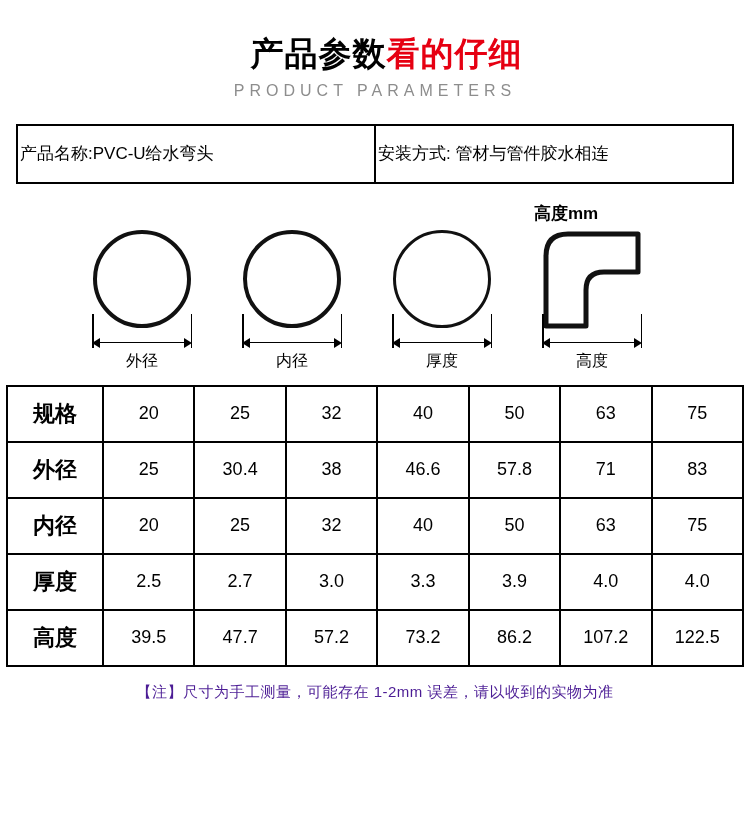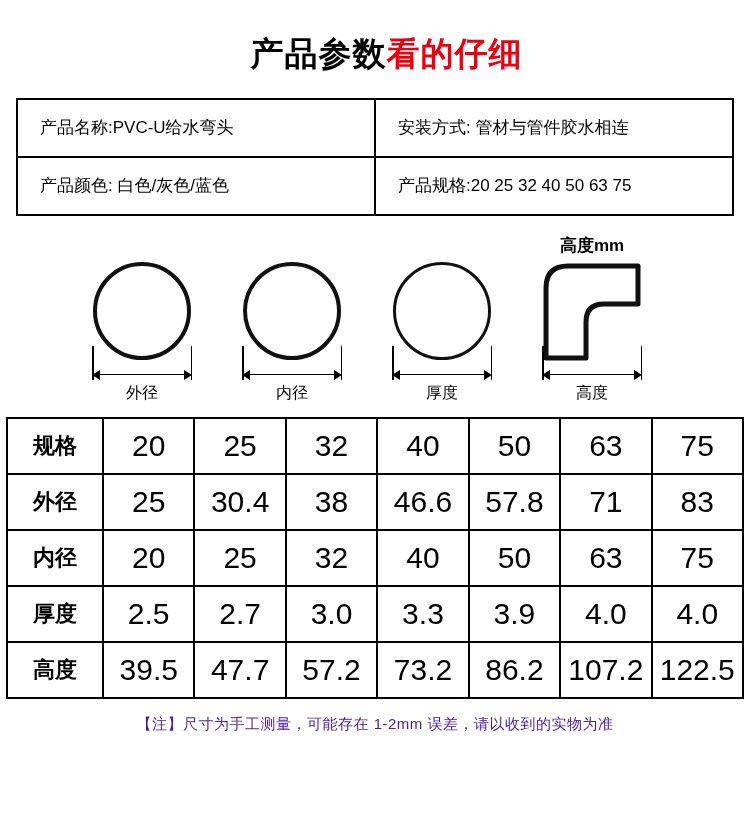--- a/index.html
+++ b/index.html
@@ -41,39 +41,39 @@
   .params-table {
     width: 718px;
     margin: 24px auto 0 auto;
     border-collapse: collapse;
     table-layout: fixed;
   }
   .params-table td {
     border: 2px solid #000000;
     height: 56px;
     font-size: 17px;
-    padding: 0 22px;
+    padding: 0 2px;
     vertical-align: middle;
     white-space: nowrap;
     overflow: hidden;
   }
   .params-table td.col-left { width: 50%; }
   .params-table td.col-right { width: 50%; }
 
   
   .diagram-area {
     position: relative;
     width: 750px;
     height: 175px;
     margin-top: 18px;
   }
   .height-label-top {
     position: absolute;
     top: 0px;
-    left: 560px;
+    left: 534px;
     font-size: 17px;
     font-weight: bold;
   }
   .shape-slot {
     position: absolute;
     top: 28px;
     width: 120px;
     text-align: center;
   }
   .slot-1 { left: 82px; }
@@ -143,21 +143,21 @@
     width: 738px;
     margin: 8px auto 16px auto;
     border-collapse: collapse;
     table-layout: fixed;
   }
   .spec-table td {
     border: 2px solid #000000;
     height: 52px;
     text-align: center;
     vertical-align: middle;
-    font-size: 30px;
+    font-size: 18px;
     white-space: nowrap;
   }
   .spec-table td.rowhead {
     width: 92px;
     font-weight: bold;
     font-size: 22px;
   }
 
   
   .footnote {
@@ -168,31 +168,28 @@
     letter-spacing: 0.5px;
   }
 </style>
 </head>
 <body>
 
 <div class="title-wrap">
   <div class="title-main">
     <span class="cn-black">产品参数</span><span class="cn-red">看的仔细</span>
   </div>
+  <div class="title-sub">PRODUCT PARAMETERS</div>
 </div>
 
 <table class="params-table">
   <tbody>
     <tr>
       <td class="col-left">产品名称:PVC-U给水弯头</td>
       <td class="col-right">安装方式: 管材与管件胶水相连</td>
-    </tr>
-    <tr>
-      <td class="col-left">产品颜色: 白色/灰色/蓝色</td>
-      <td class="col-right">产品规格:20 25 32 40 50 63 75</td>
     </tr>
   </tbody>
 </table>
 
 <div class="diagram-area">
 
   <div class="height-label-top">高度mm</div>
 
   <div class="shape-slot slot-1">
     <div class="circle"></div>

